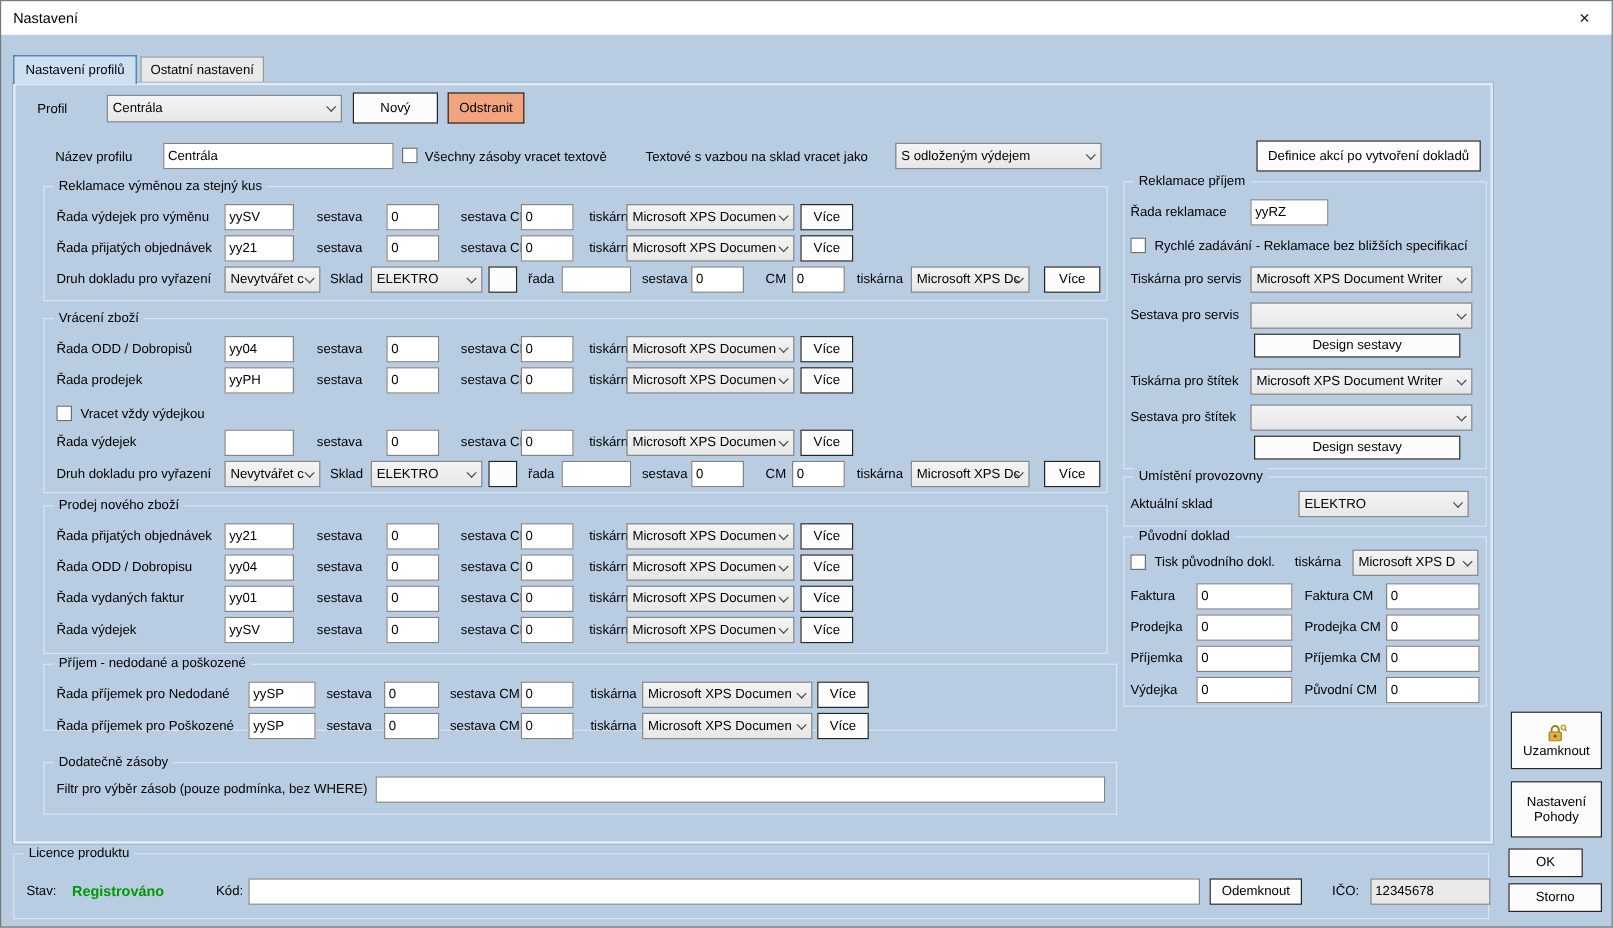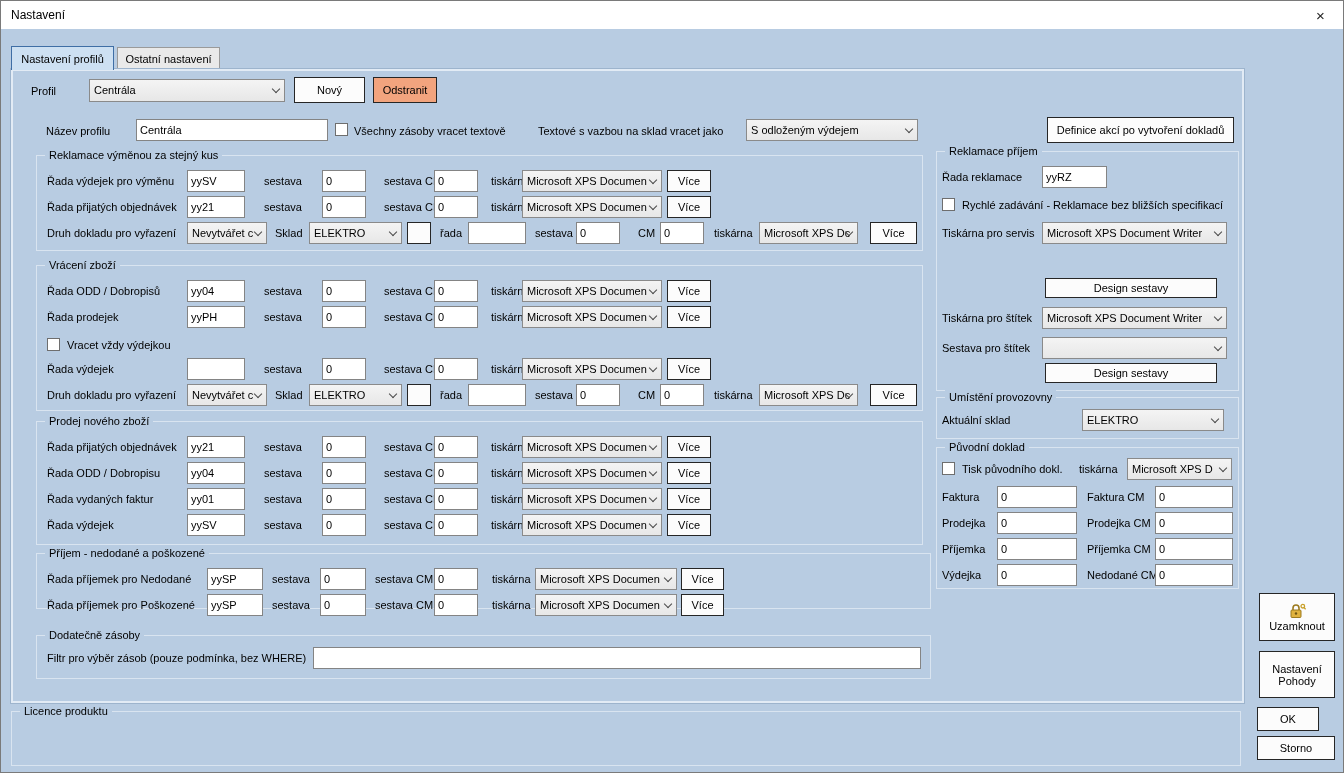--- a/index.html
+++ b/index.html
@@ -273,20 +273,24 @@
         <div class="tb" style="left:105px;width:65px">yyRZ</div>
       </div>
       <div class="grow" style="top:42px">
         <span class="cb" style="left:5px;top:4px"></span>
         <span class="lbl" style="left:25px">Rychlé zadávání - Reklamace bez bližších specifikací</span>
       </div>
       <div class="grow" style="top:70px">
         <span class="lbl" style="left:5px">Tiskárna pro servis</span>
         <div class="combo" style="left:105px;width:185px"><span>Microsoft XPS Document Writer</span><span class="chev"></span></div>
       </div>
+      <div class="grow" style="top:100px">
+        <span class="lbl" style="left:5px">Sestava pro servis</span>
+        <div class="combo" style="left:105px;width:185px"><span></span><span class="chev"></span></div>
+      </div>
       <div class="btn" style="left:108px;top:126px;width:172px;height:20px">Design sestavy</div>
       <div class="grow" style="top:155px">
         <span class="lbl" style="left:5px">Tiskárna pro štítek</span>
         <div class="combo" style="left:105px;width:185px"><span>Microsoft XPS Document Writer</span><span class="chev"></span></div>
       </div>
       <div class="grow" style="top:185px">
         <span class="lbl" style="left:5px">Sestava pro štítek</span>
         <div class="combo" style="left:105px;width:185px"><span></span><span class="chev"></span></div>
       </div>
       <div class="btn" style="left:108px;top:211px;width:172px;height:20px">Design sestavy</div>
@@ -322,21 +326,21 @@
       </div>
       <div class="grow" style="top:90px">
         <span class="lbl" style="left:5px">Příjemka</span>
         <div class="tb" style="left:60px;width:80px">0</div>
         <span class="lbl" style="left:150px">Příjemka CM</span>
         <div class="tb" style="left:218px;width:78px">0</div>
       </div>
       <div class="grow" style="top:116px">
         <span class="lbl" style="left:5px">Výdejka</span>
         <div class="tb" style="left:60px;width:80px">0</div>
-        <span class="lbl" style="left:150px">Nedodané CM</span>
+        <span class="lbl" style="left:150px">Původní CM</span>
         <div class="tb" style="left:218px;width:78px">0</div>
       </div>
     </div>
 
   </div>
 
   <div class="btn" style="left:1258px;top:592px;width:76px;height:48px;flex-direction:column">
     <span style="line-height:0">
       <svg width="18" height="15" viewBox="0 0 18 15">
         <path d="M5 7 V5 a3 3 0 0 1 6 0 V7" fill="none" stroke="#9c7a1e" stroke-width="1.6"></path>
@@ -350,15 +354,24 @@
   </div>
   <div class="btn" style="left:1258px;top:650px;width:76px;height:47px;flex-direction:column">
     <span>Nastavení</span>
     <span>Pohody</span>
   </div>
   <div class="btn" style="left:1256px;top:706px;width:62px;height:24px">OK</div>
   <div class="btn" style="left:1256px;top:735px;width:78px;height:24px">Storno</div>
 
   <div class="gb" style="left:10px;top:710px;width:1230px;height:55px">
     <span class="legend">Licence produktu</span>
+    <div class="grow" style="top:20px">
+      <span class="lbl" style="left:10px">Stav:</span>
+      <span class="lbl green" style="left:48px">Registrováno</span>
+      <span class="lbl" style="left:168px">Kód:</span>
+      <div class="tb" style="left:195px;width:793px"></div>
+      <div class="btn" style="left:996px;top:0;width:77px;height:22px">Odemknout</div>
+      <span class="lbl" style="left:1098px">IČO:</span>
+      <div class="tb readonly" style="left:1130px;width:100px">12345678</div>
+    </div>
   </div>
 
 </div>
 
 </body></html>

